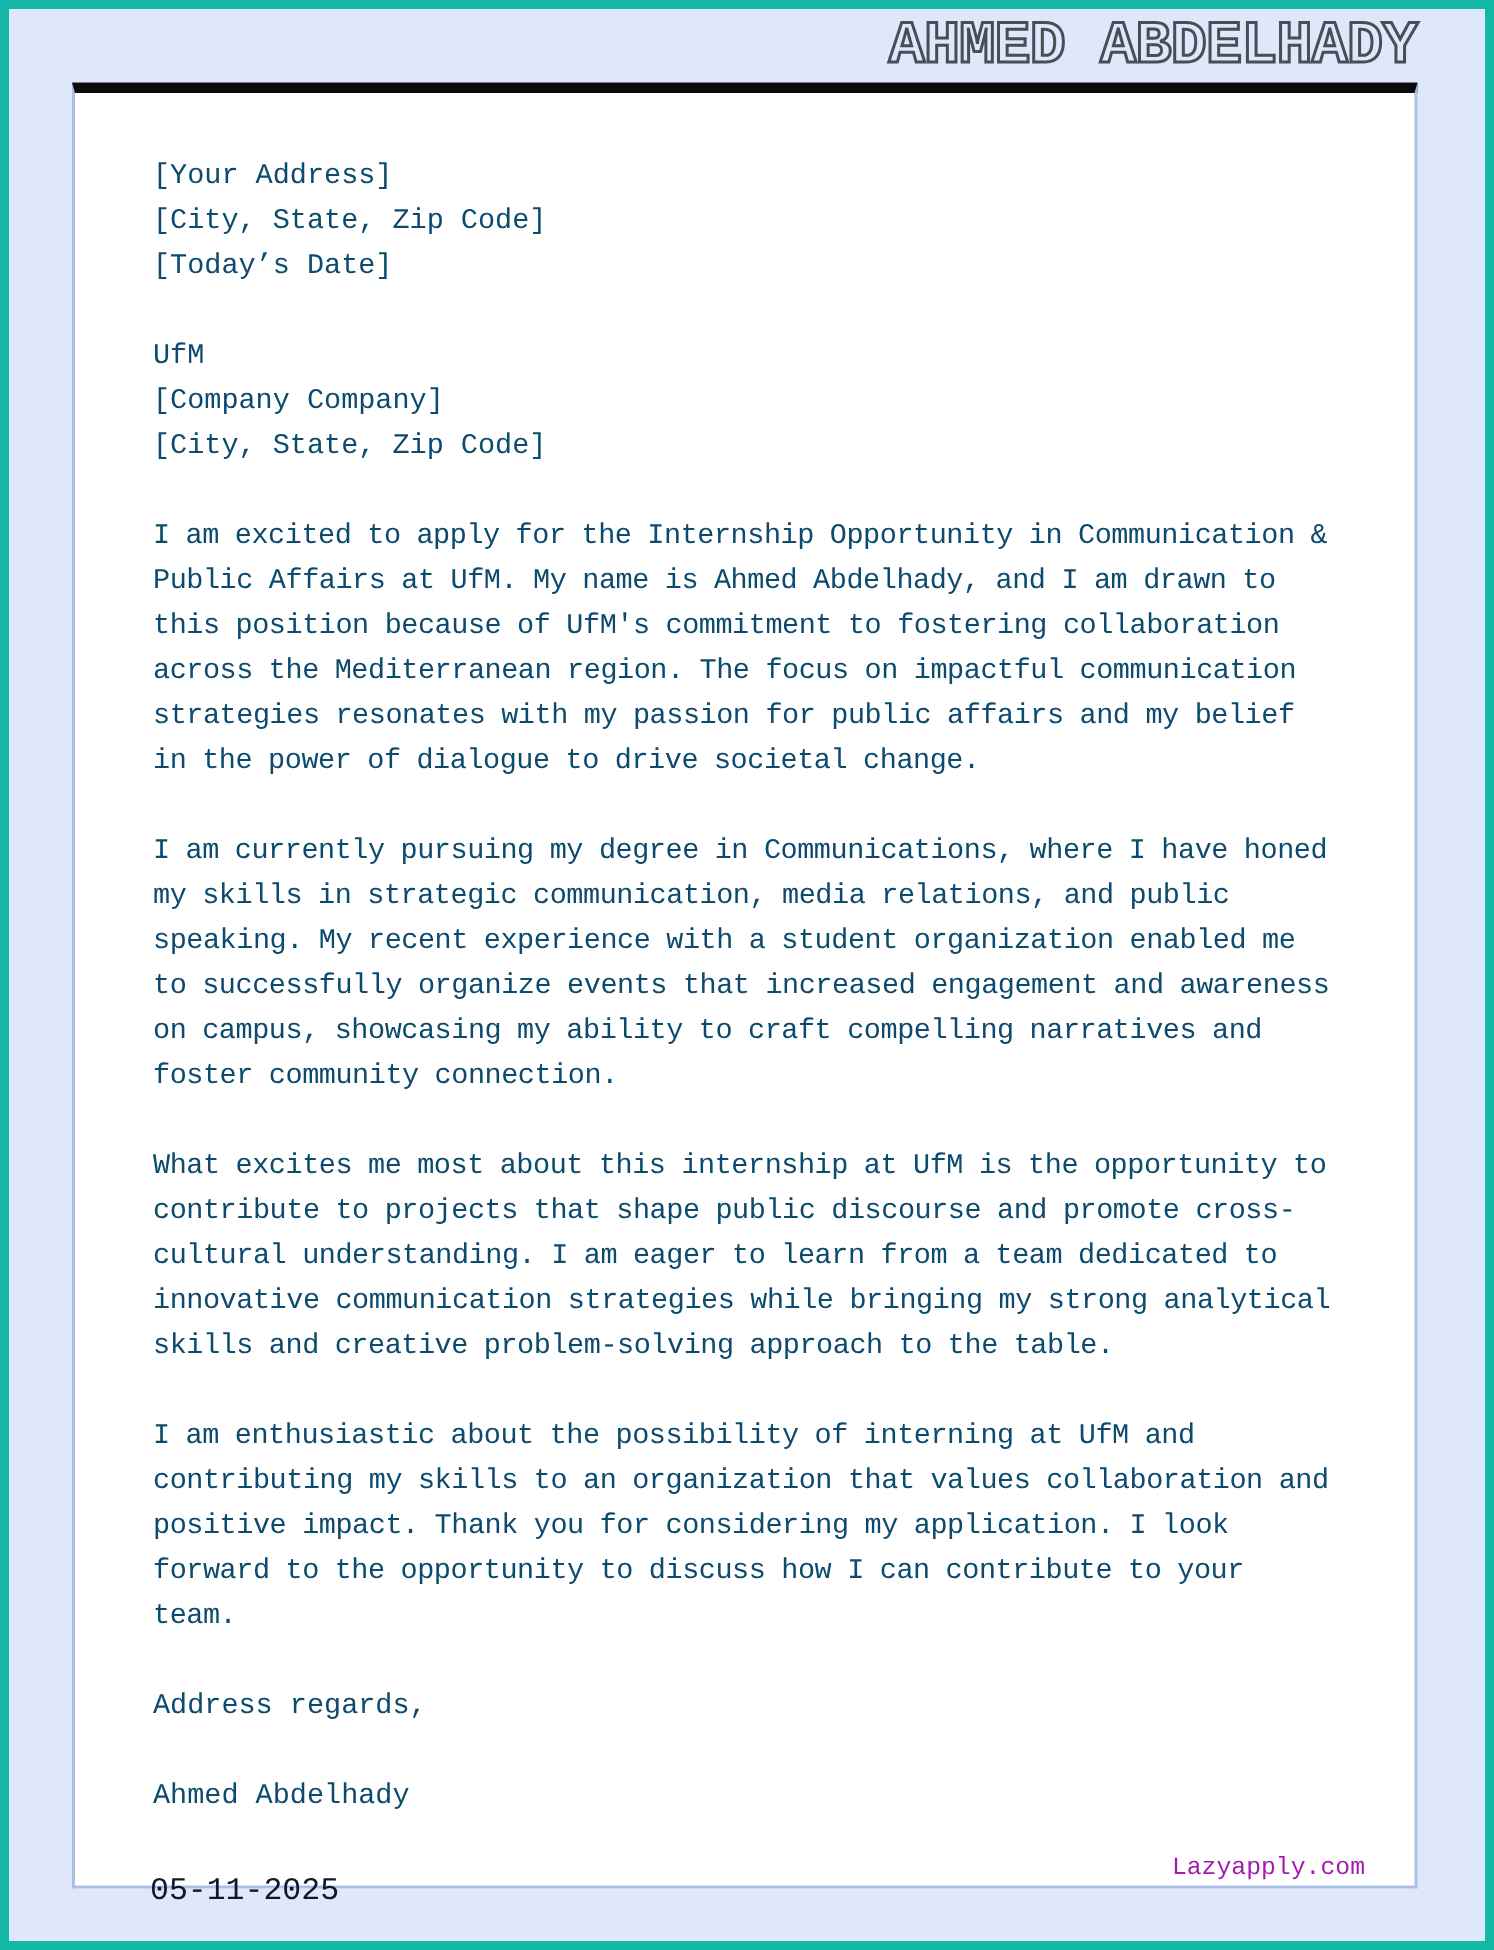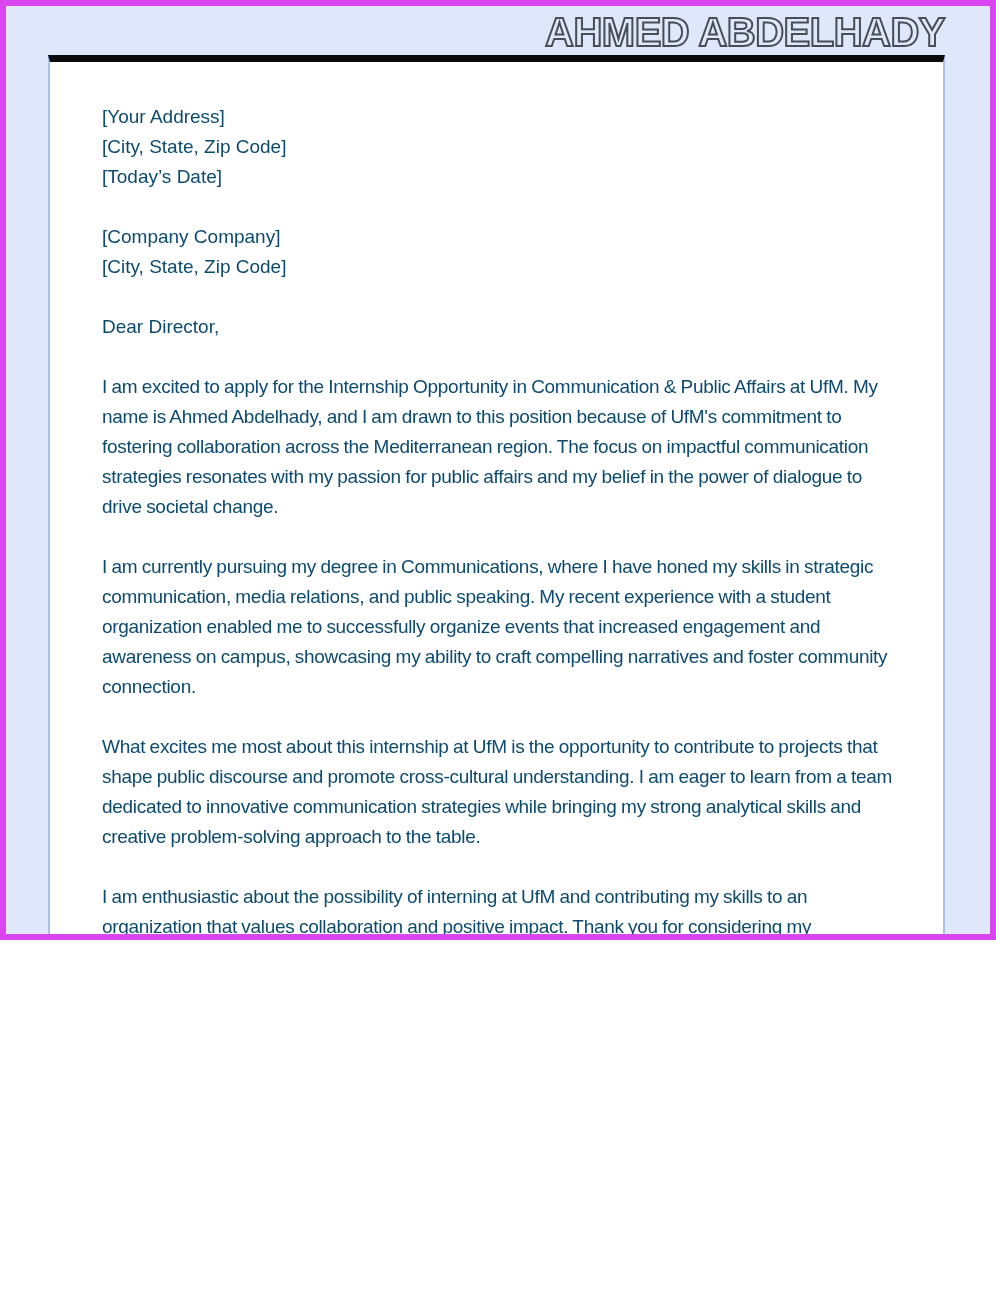--- a/index.html
+++ b/index.html
@@ -4,26 +4,26 @@
 <title>Cover Letter</title>
 <style>
   html, body {
     margin: 0;
     padding: 0;
     background: #ffffff;
   }
   .screen {
     position: relative;
     width: 996px;
-    height: 940px;
+    height: 1300px;
     box-sizing: border-box;
     background: #dfe7fa;
-    border: 6px solid #d946ef;
+    border: 6px solid #14b8a6;
     overflow: hidden;
-    font-family: Liberation Sans, sans-serif;
+    font-family: Liberation Mono, monospace;
   }
   
   .header-name {
     position: absolute;
     top: 2px;
     right: 45px;
     font-size: 40px;
     font-weight: bold;
     letter-spacing: -0.5px;
     line-height: 48px;
@@ -88,25 +88,25 @@
   <div class="page">
     <div class="content">
 
       <div class="block">
         <span class="block-line">[Your Address]</span>
         <span class="block-line">[City, State, Zip Code]</span>
         <span class="block-line">[Today’s Date]</span>
       </div>
 
       <div class="block">
+        <span class="block-line">UfM</span>
         <span class="block-line">[Company Company]</span>
         <span class="block-line">[City, State, Zip Code]</span>
       </div>
 
-      <p class="line">Dear Director,</p>
 
       <p class="para">I am excited to apply for the Internship Opportunity in Communication &amp; Public Affairs at UfM. My name is Ahmed Abdelhady, and I am drawn to this position because of UfM's commitment to fostering collaboration across the Mediterranean region. The focus on impactful communication strategies resonates with my passion for public affairs and my belief in the power of dialogue to drive societal change.</p>
       <p class="para">I am currently pursuing my degree in Communications, where I have honed my skills in strategic communication, media relations, and public speaking. My recent experience with a student organization enabled me to successfully organize events that increased engagement and awareness on campus, showcasing my ability to craft compelling narratives and foster community connection.</p>
       <p class="para">What excites me most about this internship at UfM is the opportunity to contribute to projects that shape public discourse and promote cross-cultural understanding. I am eager to learn from a team dedicated to innovative communication strategies while bringing my strong analytical skills and creative problem-solving approach to the table.</p>
       <p class="para">I am enthusiastic about the possibility of interning at UfM and contributing my skills to an organization that values collaboration and positive impact. Thank you for considering my application. I look forward to the opportunity to discuss how I can contribute to your team.</p>
 
       <p class="line">Address regards,</p>
 
       <div class="block">
         <span class="block-line">Ahmed Abdelhady</span>

